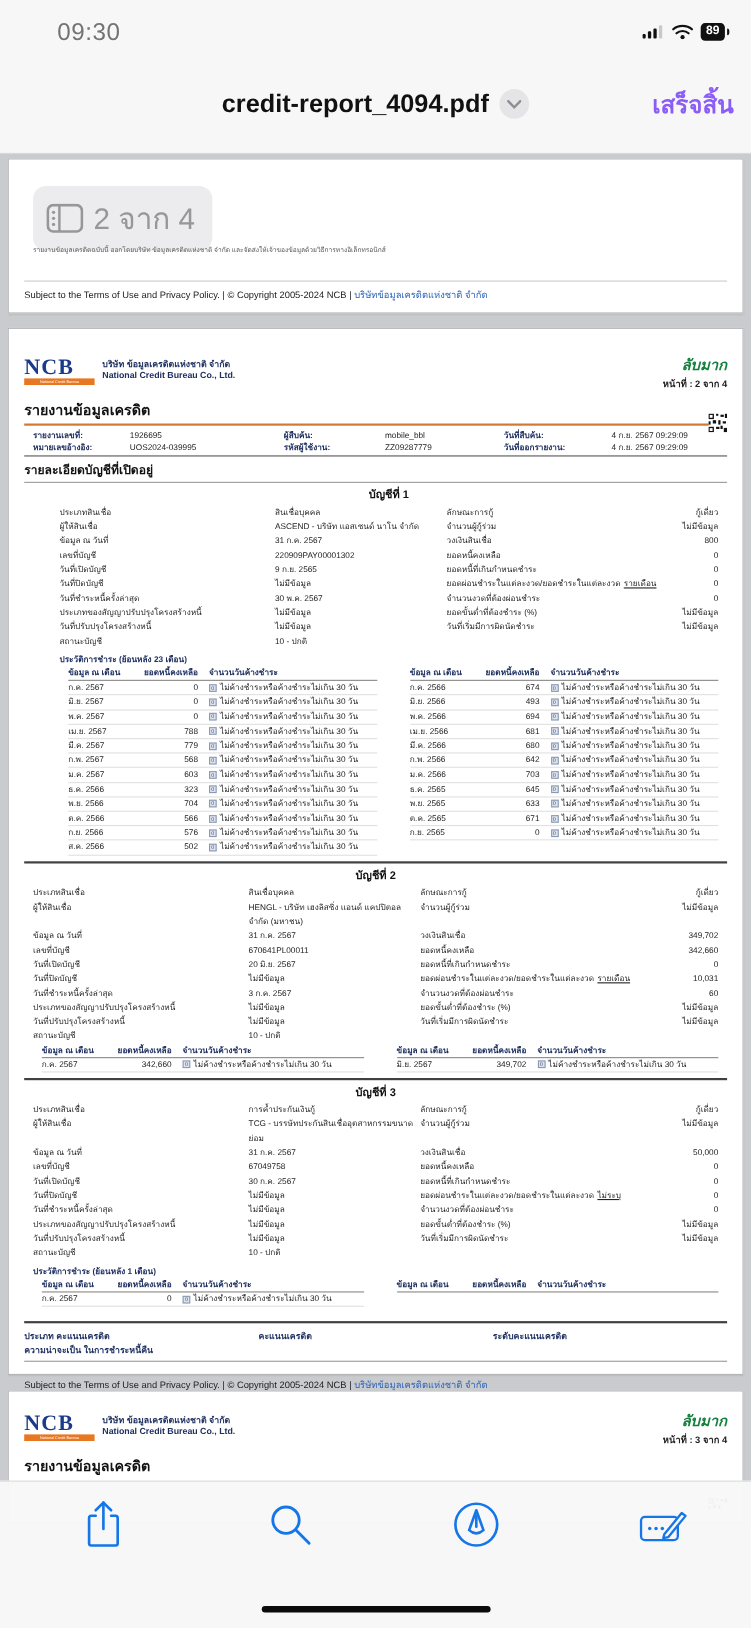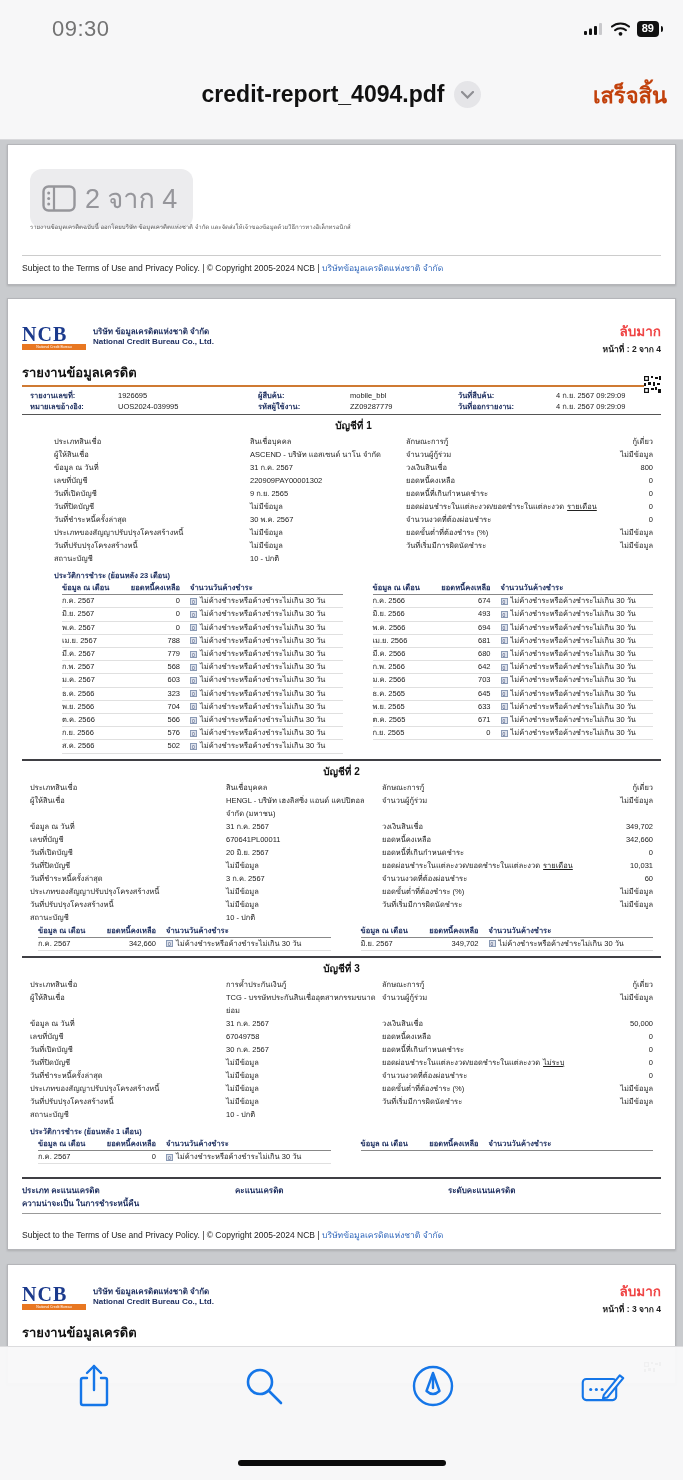--- a/index.html
+++ b/index.html
@@ -9,21 +9,21 @@
   
   .statusbar { position:absolute; top:0; left:0; right:0; height:50px; background:#f7f7f8; display:flex; align-items:center; justify-content:space-between; padding:8px 24px 0 52px; z-index:30; }
   .sb-time { font-size:22px; font-weight:normal; color:#737373; letter-spacing:.5px; }
   .sb-right { display:flex; align-items:center; gap:7px; }
   .battery { background:#111; color:#fff; font-size:11px; font-weight:bold; border-radius:4px; padding:1px 5px 2px; line-height:13px; position:relative; }
   .battery:after { content:""; position:absolute; right:-4px; top:5px; width:2.5px; height:6px; background:#111; border-radius:0 2px 2px 0; }
 
   .navbar { position:absolute; top:50px; left:0; right:0; height:90px; background:#f7f7f8; border-bottom:1px solid #d9d9dc; display:flex; align-items:center; justify-content:center; z-index:30; }
   .nav-title { font-size:23px; font-weight:bold; color:#111; }
   .chev-circle { width:27px; height:27px; border-radius:50%; background:#e5e5e8; display:inline-flex; align-items:center; justify-content:center; margin-left:10px; }
-  .done-btn { position:absolute; right:16px; top:28px; color:#c2410c; font-size:22px; font-weight:bold; }
+  .done-btn { position:absolute; right:16px; top:28px; color:#8b5cf6; font-size:22px; font-weight:bold; }
 
   
   .content { position:absolute; top:141px; left:0; right:0; bottom:0; background:#c9cbce; }
   .sheet { background:#fff; margin:0 7px; border:1px solid #b4b5b9; box-shadow:0 1px 2px rgba(0,0,0,.15); position:relative; }
   .sheet1 { margin-top:3px; height:141px; }
   .sheet2 { margin-top:13px; height:952px; padding:26px 14px 0 14px; }
   .sheet3 { margin-top:14px; height:120px; padding:20px 14px 0 14px; }
 
   .page-pill { position:absolute; top:24px; left:22px; background:#ececee; border-radius:12px; padding:8px 16px 8px 12px; display:flex; align-items:center; gap:9px; }
   .page-pill span { color:#96969b; font-size:27px; }
@@ -34,21 +34,21 @@
   .sheet1 .doc-footer { position:absolute; top:116px; left:14px; }
 
   
   .rep-head { display:flex; justify-content:space-between; align-items:flex-start; }
   .logo-wrap { display:flex; gap:7px; align-items:flex-start; }
   .ncb-logo { display:flex; flex-direction:column; }
   .ncb-letters { font-family:"Liberation Serif", serif; font-size:20px; font-weight:bold; color:#1b3a8c; line-height:19px; letter-spacing:1px; }
   .ncb-strip { width:64px; height:6px; background:#e87722; color:#fff; font-size:3.5px; text-align:center; line-height:6px; overflow:hidden; }
   .co-lines { font-size:8px; font-weight:bold; color:#1f3060; line-height:10px; padding-top:2px; }
   .head-right { text-align:right; }
-  .confidential { color:#ef4444; font-size:13.5px; font-weight:bold; line-height:14px; }
+  .confidential { color:#15803d; font-size:13.5px; font-weight:bold; line-height:14px;font-style:italic; }
   .pageno { font-size:8.5px; font-weight:bold; color:#222; margin-top:3px; }
 
   .rep-title-row { position:relative; margin-top:6px; border-bottom:2px solid #cf7a33; padding-bottom:2px; }
   .rep-title { font-size:13px; font-weight:bold; color:#111; }
   .barcode { position:absolute; right:0; top:14px; }
   .sheet3 .barcode { top:40px; }
 
   .meta-grid { display:grid; grid-template-columns:88px 140px 92px 108px 98px 1fr; font-size:7.5px; line-height:11px; padding:3px 8px 2px 8px; border-bottom:1.5px solid #555; }
   .meta-grid .ml { font-weight:bold; color:#1f3060; }
   .meta-grid .mv { color:#222; }
@@ -192,20 +192,21 @@
         <div class="ml">วันที่สืบค้น:</div>
         <div class="mv">4 ก.ย. 2567 09:29:09</div>
         <div class="ml">หมายเลขอ้างอิง:</div>
         <div class="mv">UOS2024-039995</div>
         <div class="ml">รหัสผู้ใช้งาน:</div>
         <div class="mv">ZZ09287779</div>
         <div class="ml">วันที่ออกรายงาน:</div>
         <div class="mv">4 ก.ย. 2567 09:29:09</div>
       </div>
 
+    <div class="sec-title">รายละเอียดบัญชีที่เปิดอยู่</div>
 
     <div id="accounts">
         <section class="account">
           <div class="acc-title">บัญชีที่ 1</div>
           <div class="fgrid">
             <div class="fl">ประเภทสินเชื่อ</div>
             <div class="flv">สินเชื่อบุคคล</div>
             <div class="frl">ลักษณะการกู้</div>
             <div class="rv">กู้เดี่ยว</div>
             <div class="fl">ผู้ให้สินเชื่อ</div>

